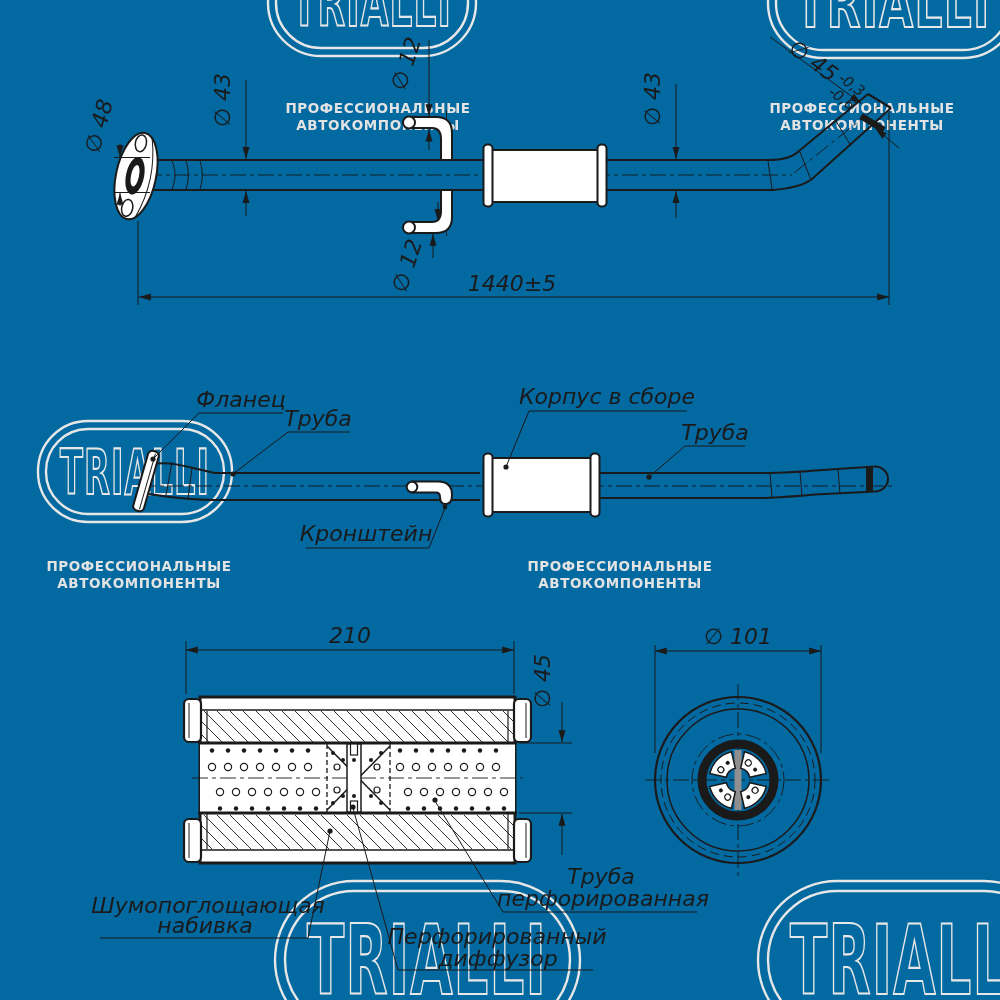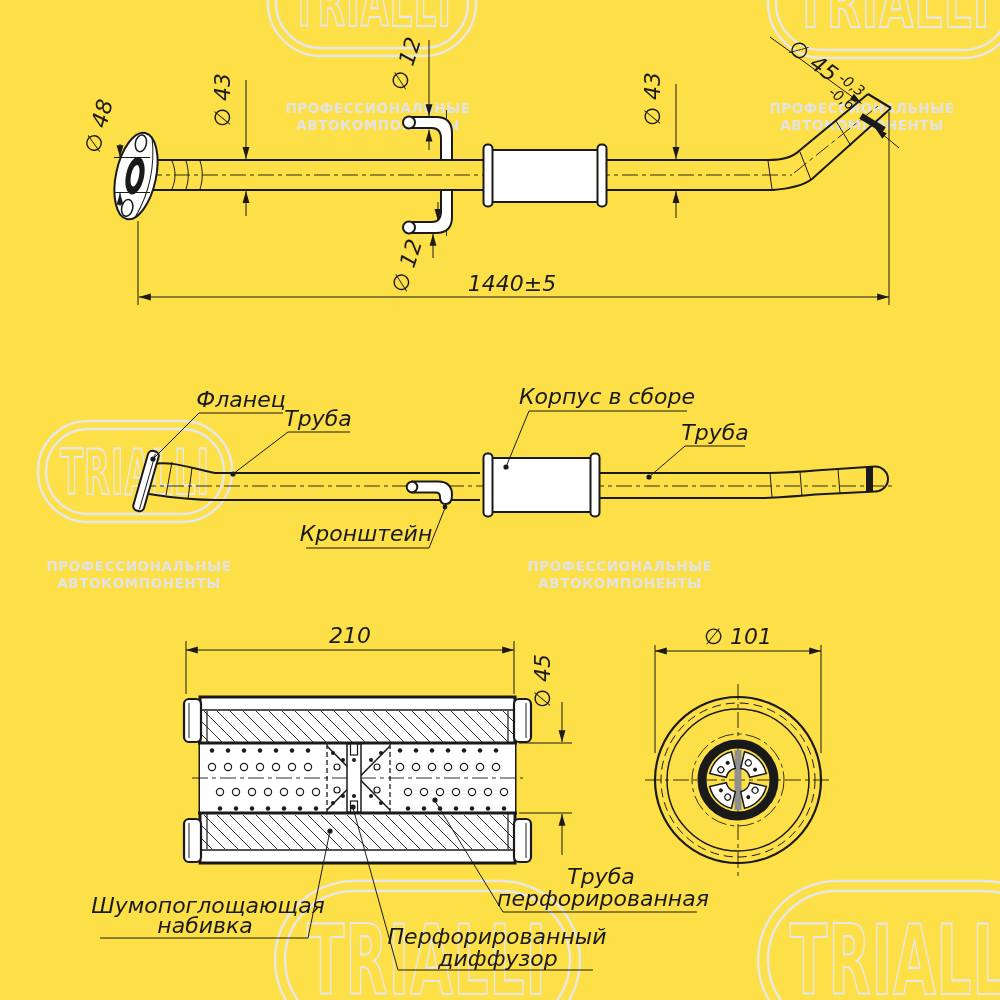--- a/index.html
+++ b/index.html
@@ -1,17 +1,17 @@
 <!DOCTYPE html>
 <html><head>
 <meta charset="utf-8">
 <style>
   :root{ --ln:#1a1a1a; --wm:#e7e7e7; }
   html,body{margin:0;padding:0;background:#fff;}
-  .canvas{position:relative;width:1000px;height:1000px;background:#fde047;overflow:hidden;}
+  .canvas{position:relative;width:1000px;height:1000px;background:#0369a1;overflow:hidden;}
   svg{display:block;}
   svg text{font-family:"DejaVu Sans",sans-serif;font-style:italic;fill:var(--ln);}
   .dim{font-size:22px;}
   .lbl{font-size:22px;}
   .tol{font-size:14.5px;}
   .s1{stroke:var(--ln);stroke-width:1;fill:none;}
   .s12{stroke:var(--ln);stroke-width:1.2;fill:none;}
   .s15{stroke:var(--ln);stroke-width:1.5;fill:none;}
   .s2{stroke:var(--ln);stroke-width:2;fill:none;}
   .s22{stroke:var(--ln);stroke-width:2.2;fill:none;}

